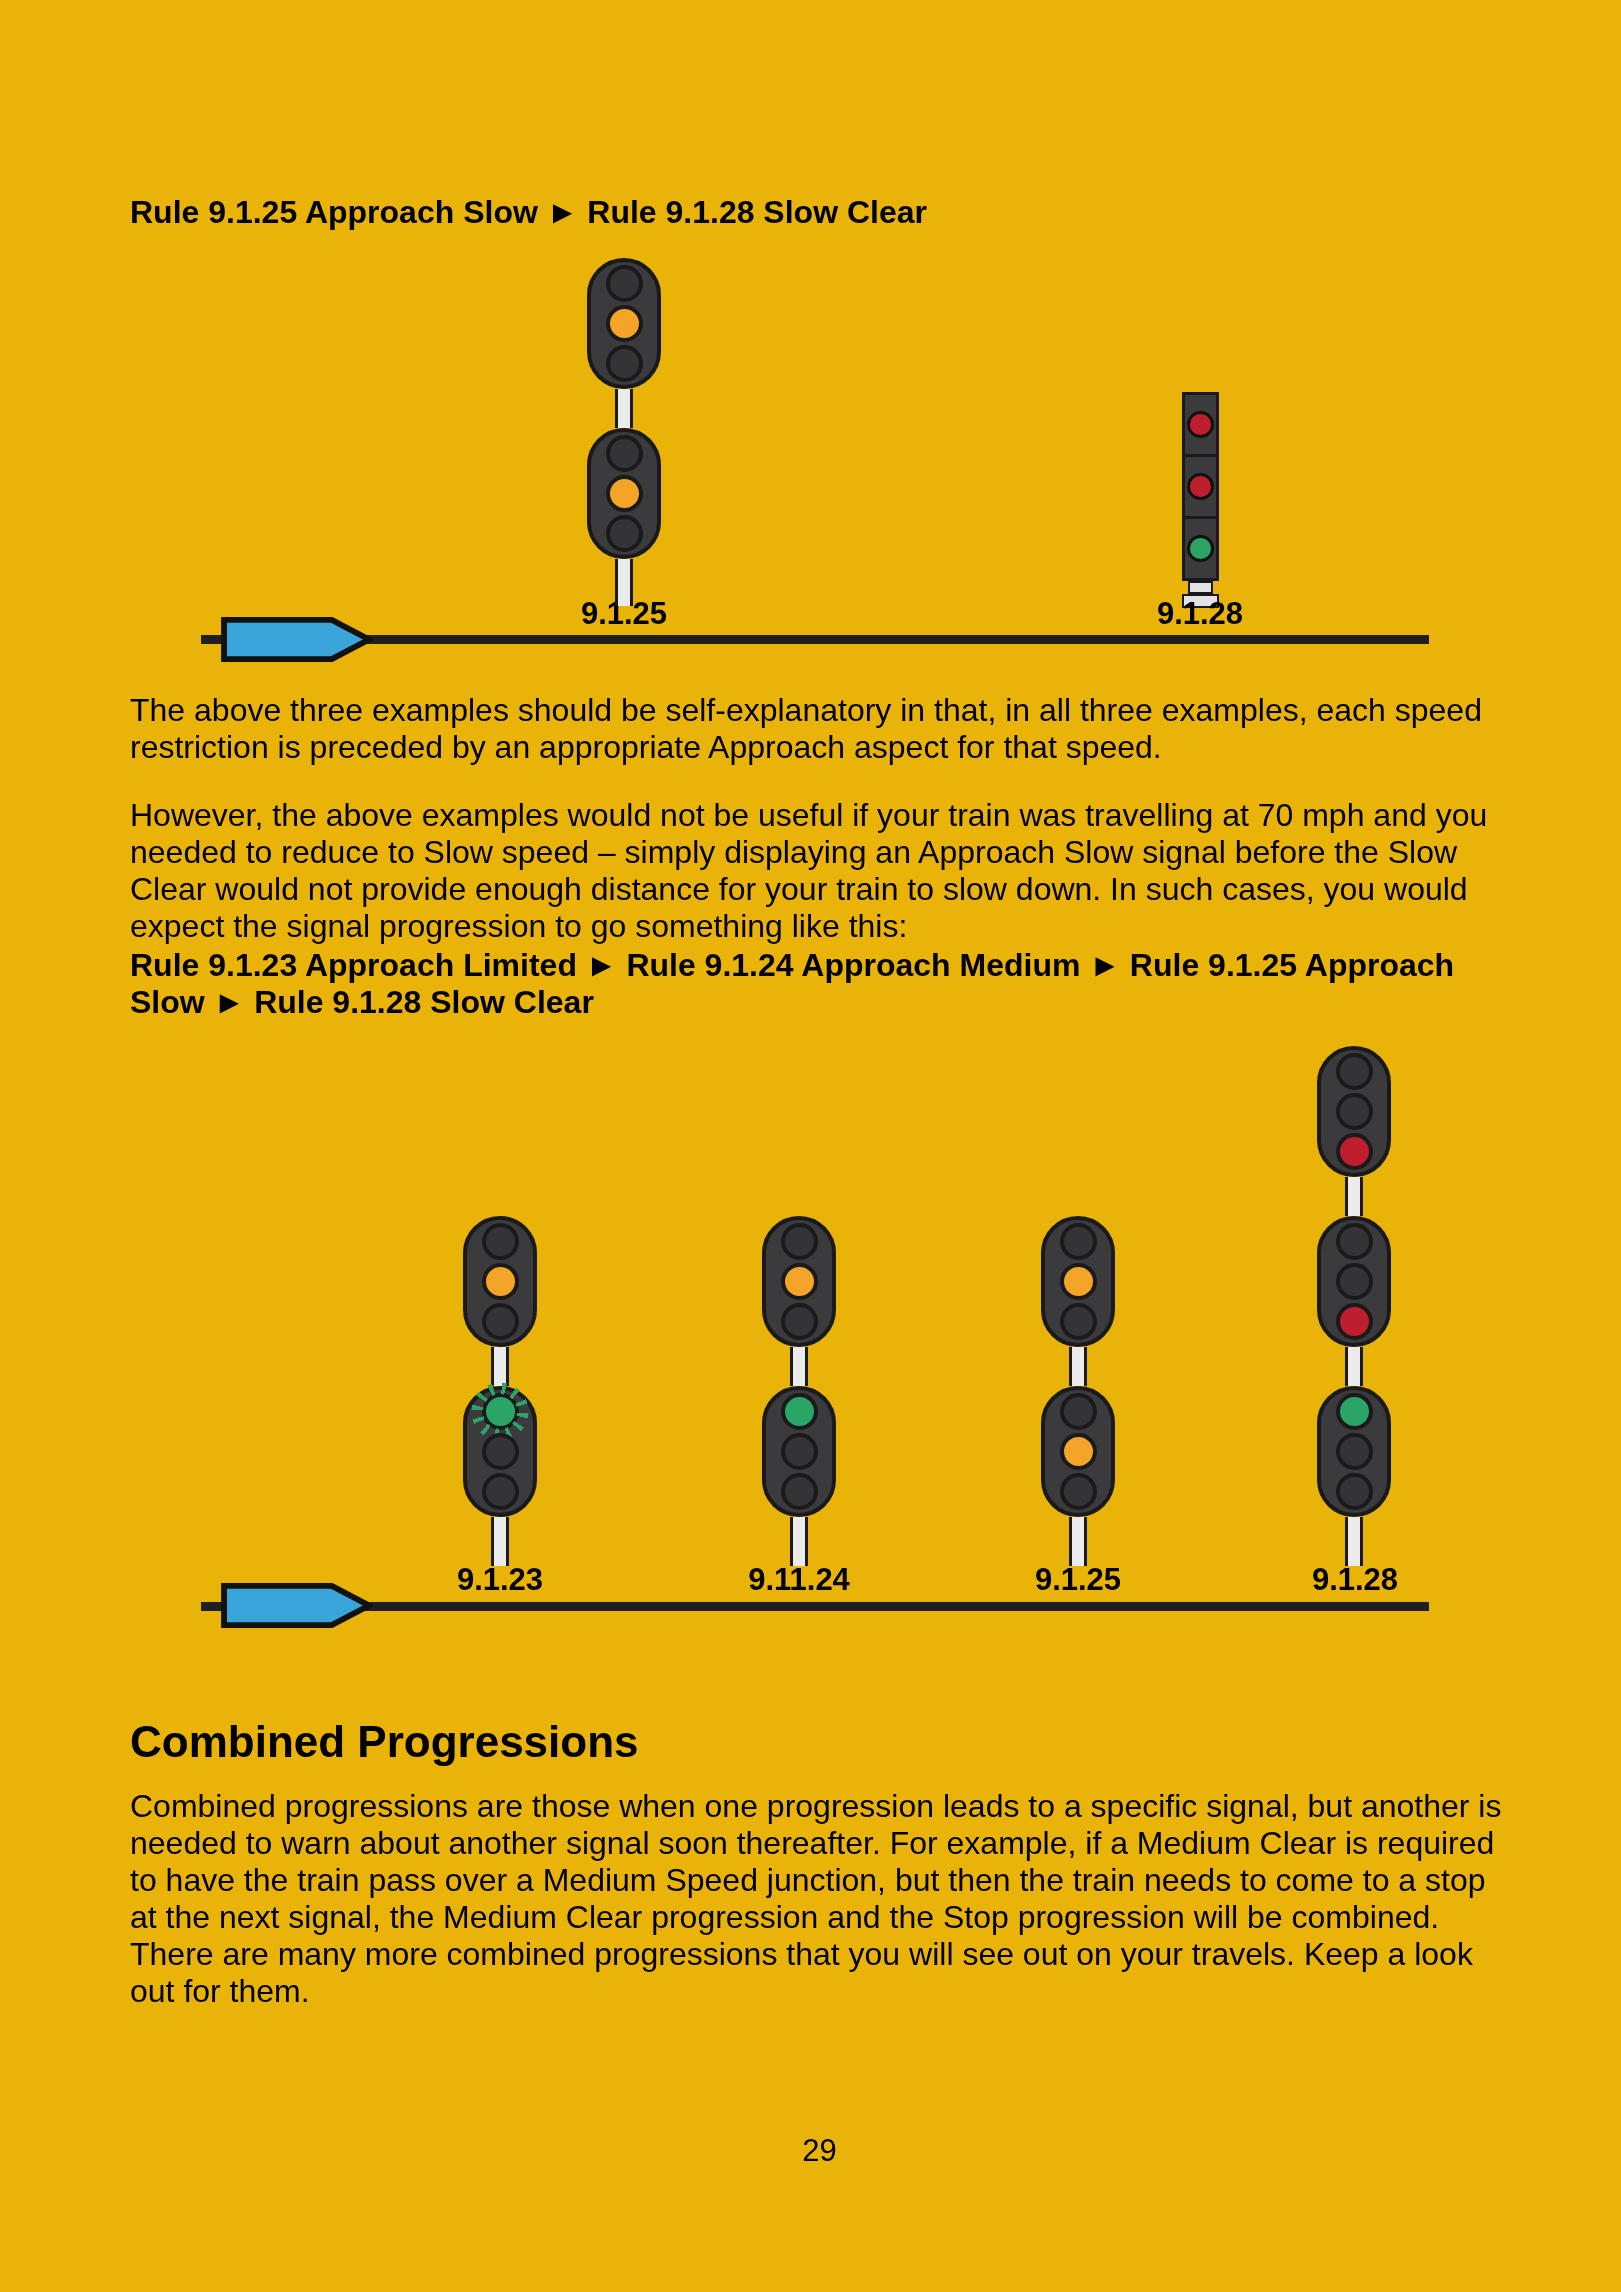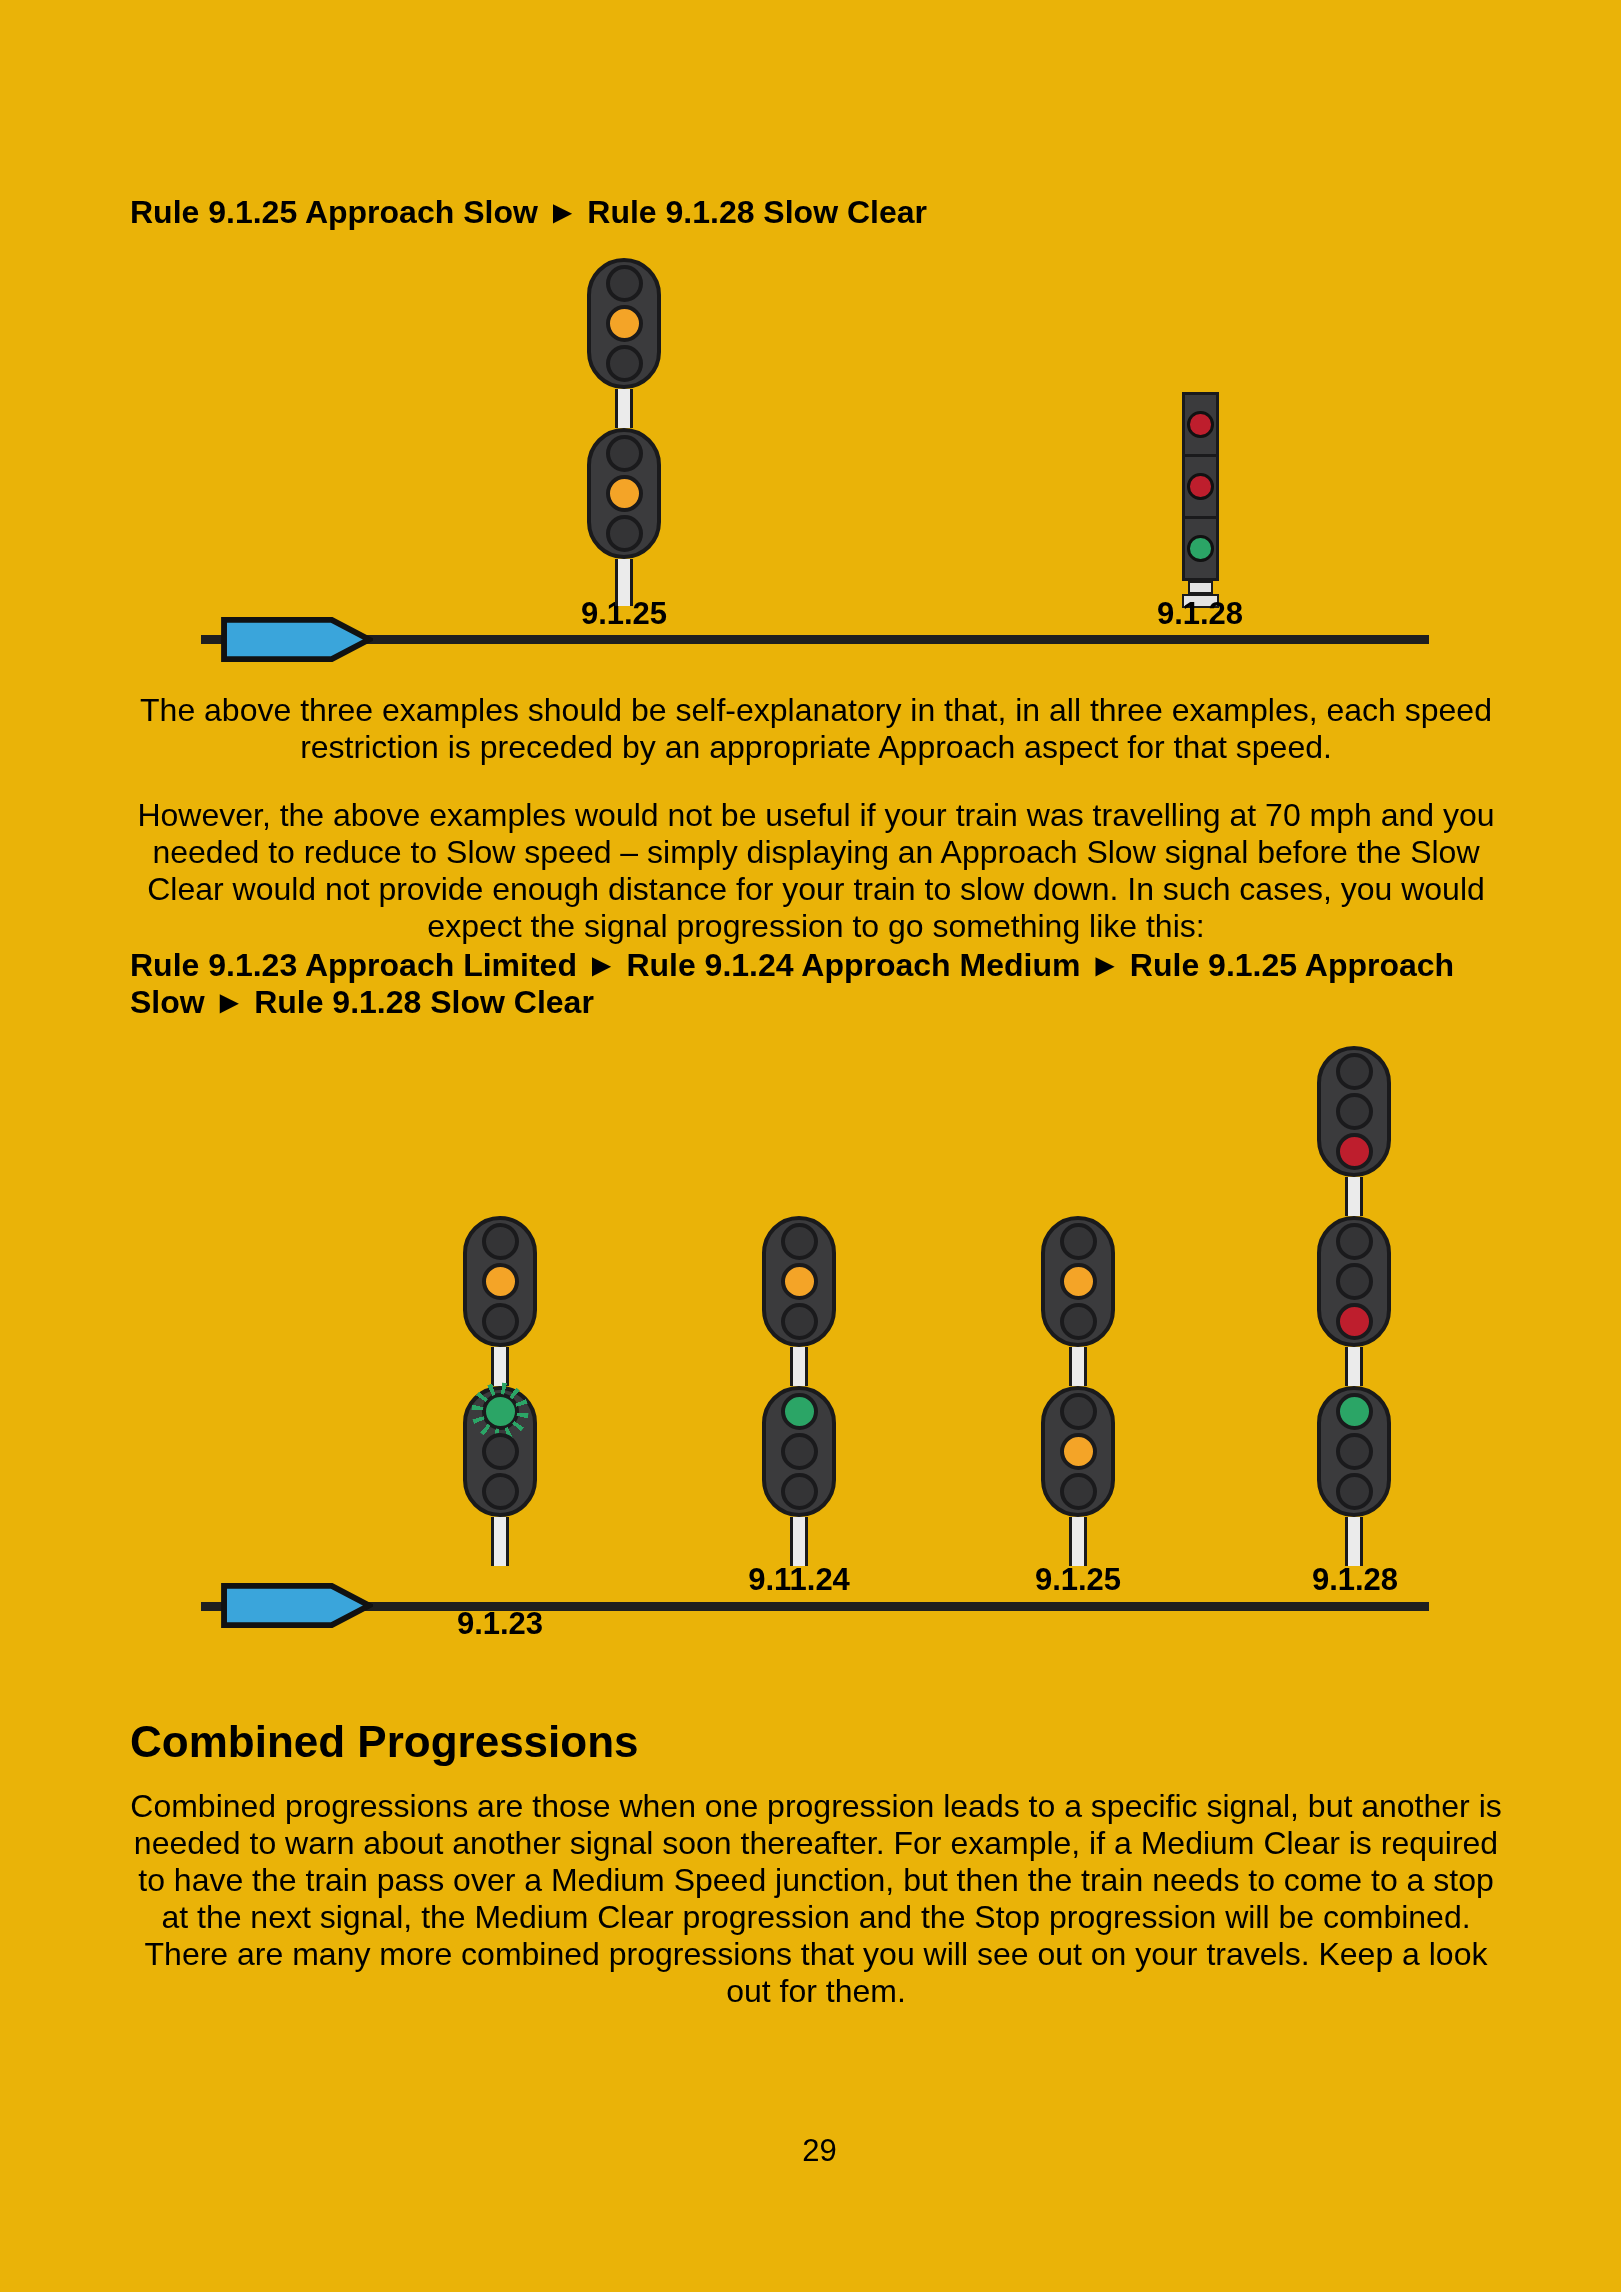--- a/index.html
+++ b/index.html
@@ -12,21 +12,21 @@
     font-family:"Liberation Sans","DejaVu Sans",sans-serif;
     color:#000;
   }
   .abs{position:absolute;}
   .h-rule{
     left:130px;width:1372px;
     font-size:32px;font-weight:bold;line-height:37px;
   }
   .body-text{
     left:130px;width:1372px;
-    font-size:32px;line-height:37px;text-align:center;
+    font-size:32px;line-height:37px;
   }
   .section-title{
     left:130px;width:1372px;
     font-size:44px;font-weight:bold;line-height:49px;
   }
   .page-number{
     left:0;width:1621px;text-align:center;
     font-size:31px;line-height:35px;
   }
 
@@ -163,21 +163,21 @@
       <span class="light" data-state="off"></span>
     </div>
     <div class="post h40"></div>
     <div class="head">
       <span class="light" data-state="green-flash"></span>
       <span class="light" data-state="off"></span>
       <span class="light" data-state="off"></span>
     </div>
     <div class="post h50"></div>
   </div>
-  <div class="sig-label" style="left:500px;top:1562px;margin-top:44px;">9.1.23</div>
+  <div class="sig-label" style="left:500px;top:1562px;">9.1.23</div>
 
   <div class="signal" style="left:762px;top:1216px;">
     <div class="head">
       <span class="light" data-state="off"></span>
       <span class="light" data-state="yellow"></span>
       <span class="light" data-state="off"></span>
     </div>
     <div class="post h40"></div>
     <div class="head">
       <span class="light" data-state="green"></span>

